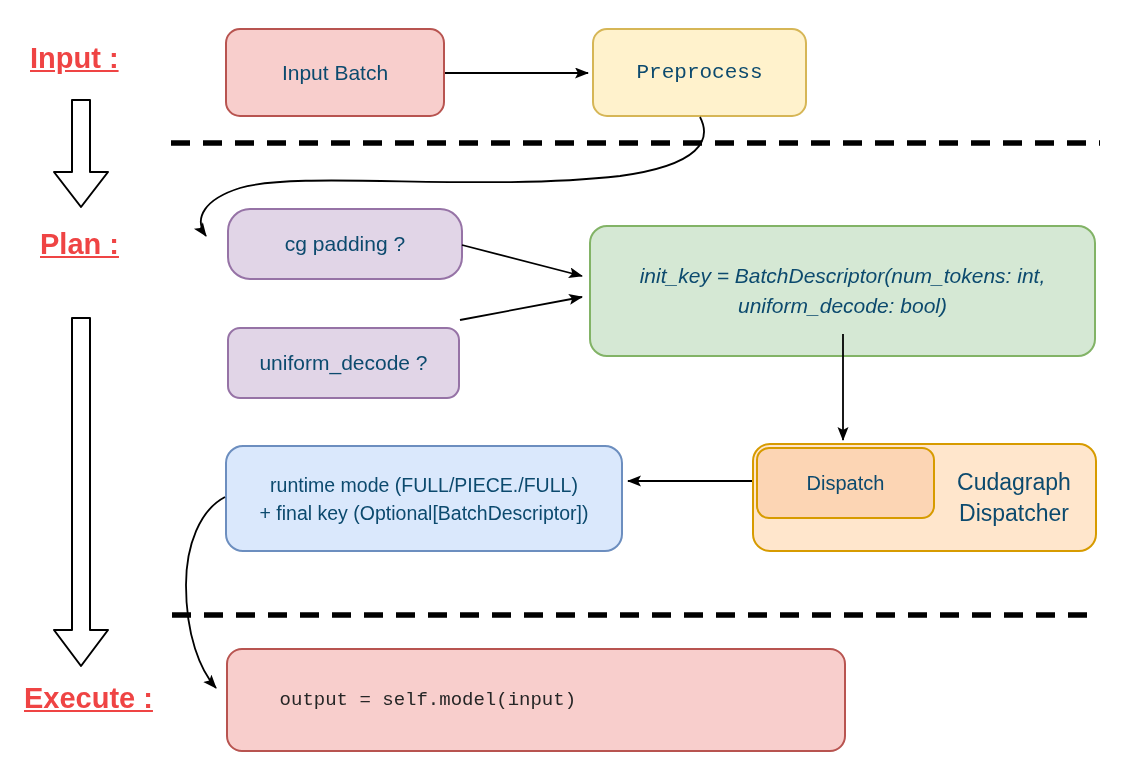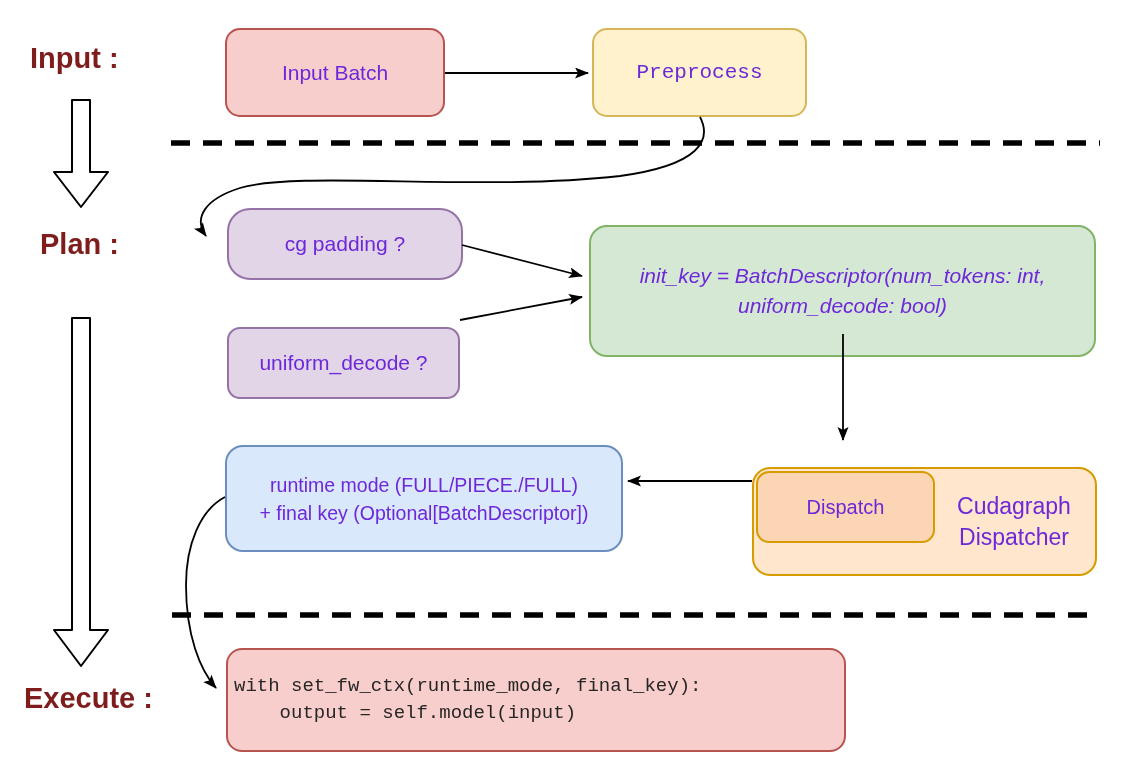--- a/index.html
+++ b/index.html
@@ -19,30 +19,31 @@
   }
   .node {
     position: absolute;
     box-sizing: border-box;
     border: 2px solid #000;
     border-radius: 15px;
     display: flex;
     flex-direction: column;
     justify-content: center;
     text-align: center;
-    color: #6d28d9;
+    color: #0c4a6e;
     font-size: 21px;
     line-height: 28px;
   }
   .stage-label {
     position: absolute;
     font-weight: bold;
     font-size: 29px;
-    color: #7f1d1d;
+    color: #ef4444;
     white-space: nowrap;
+    text-decoration: underline;
   }
   .node .line { display: block; }
   #node-init-key { font-size: 21px; line-height: 30px; border-radius: 18px; }
   #node-runtime-mode { font-size: 19.5px; line-height: 28px; border-radius: 18px; }
   #node-cudagraph { border-radius: 18px; }
   #node-execute-code {
     border-radius: 16px;
     align-items: flex-start;
     text-align: left;
     font-family: "Liberation Mono", monospace;
@@ -87,34 +88,33 @@
 
   <div class="node" id="node-uniform-decode" style="left: 227px; top: 300px; width: 233px; height: 72px; border-radius: 13px; background-color: rgb(225, 213, 231); border-color: rgb(150, 115, 166); margin-top: 27px;">
     <span class="line">uniform_decode ?</span>
   </div>
 
   <div class="node" id="node-init-key" style="left: 589px; top: 225px; width: 507px; height: 132px; background-color: rgb(213, 232, 212); border-color: rgb(130, 179, 102); font-style: italic;">
     <span class="line">init_key = BatchDescriptor(num_tokens: int,</span>
     <span class="line">uniform_decode: bool)</span>
   </div>
 
-  <div class="node" id="node-cudagraph" style="left: 752px; top: 443px; width: 345px; height: 109px; background-color: rgb(255, 230, 204); border-color: rgb(215, 155, 0); margin-top: 24px;">
+  <div class="node" id="node-cudagraph" style="left: 752px; top: 443px; width: 345px; height: 109px; background-color: rgb(255, 230, 204); border-color: rgb(215, 155, 0);">
     <div class="node" id="node-dispatch" style="left: 2px; top: 2px; width: 179px; height: 72px; border-radius: 13px; background-color: rgb(252, 213, 180); border-color: rgb(215, 155, 0);">
       <span class="line">Dispatch</span>
     </div>
     <div class="cudagraph-label">Cudagraph Dispatcher</div>
   </div>
 
   <div class="node" id="node-runtime-mode" style="left: 225px; top: 445px; width: 398px; height: 107px; background-color: rgb(218, 232, 252); border-color: rgb(108, 142, 191);">
     <span class="line">runtime mode (FULL/PIECE./FULL)</span>
     <span class="line">+ final key (Optional[BatchDescriptor])</span>
   </div>
 
   <div class="node" id="node-execute-code" style="left: 226px; top: 648px; width: 620px; height: 104px; background-color: rgb(248, 206, 204); border-color: rgb(184, 84, 80);">
-    <span class="line">with set_fw_ctx(runtime_mode, final_key):</span>
     <span class="line">    output = self.model(input)</span>
   </div>
 
   <svg id="connectors" viewBox="0 0 1142 770" xmlns="http://www.w3.org/2000/svg">
     <defs>
       <marker id="arrowhead" markerUnits="userSpaceOnUse" markerWidth="16" markerHeight="13" refX="13" refY="5.5" orient="auto">
         <path d="M0,0 L14,5.5 L0,11 L3,5.5 Z" fill="#000000"></path>
       </marker>
     </defs>
 

